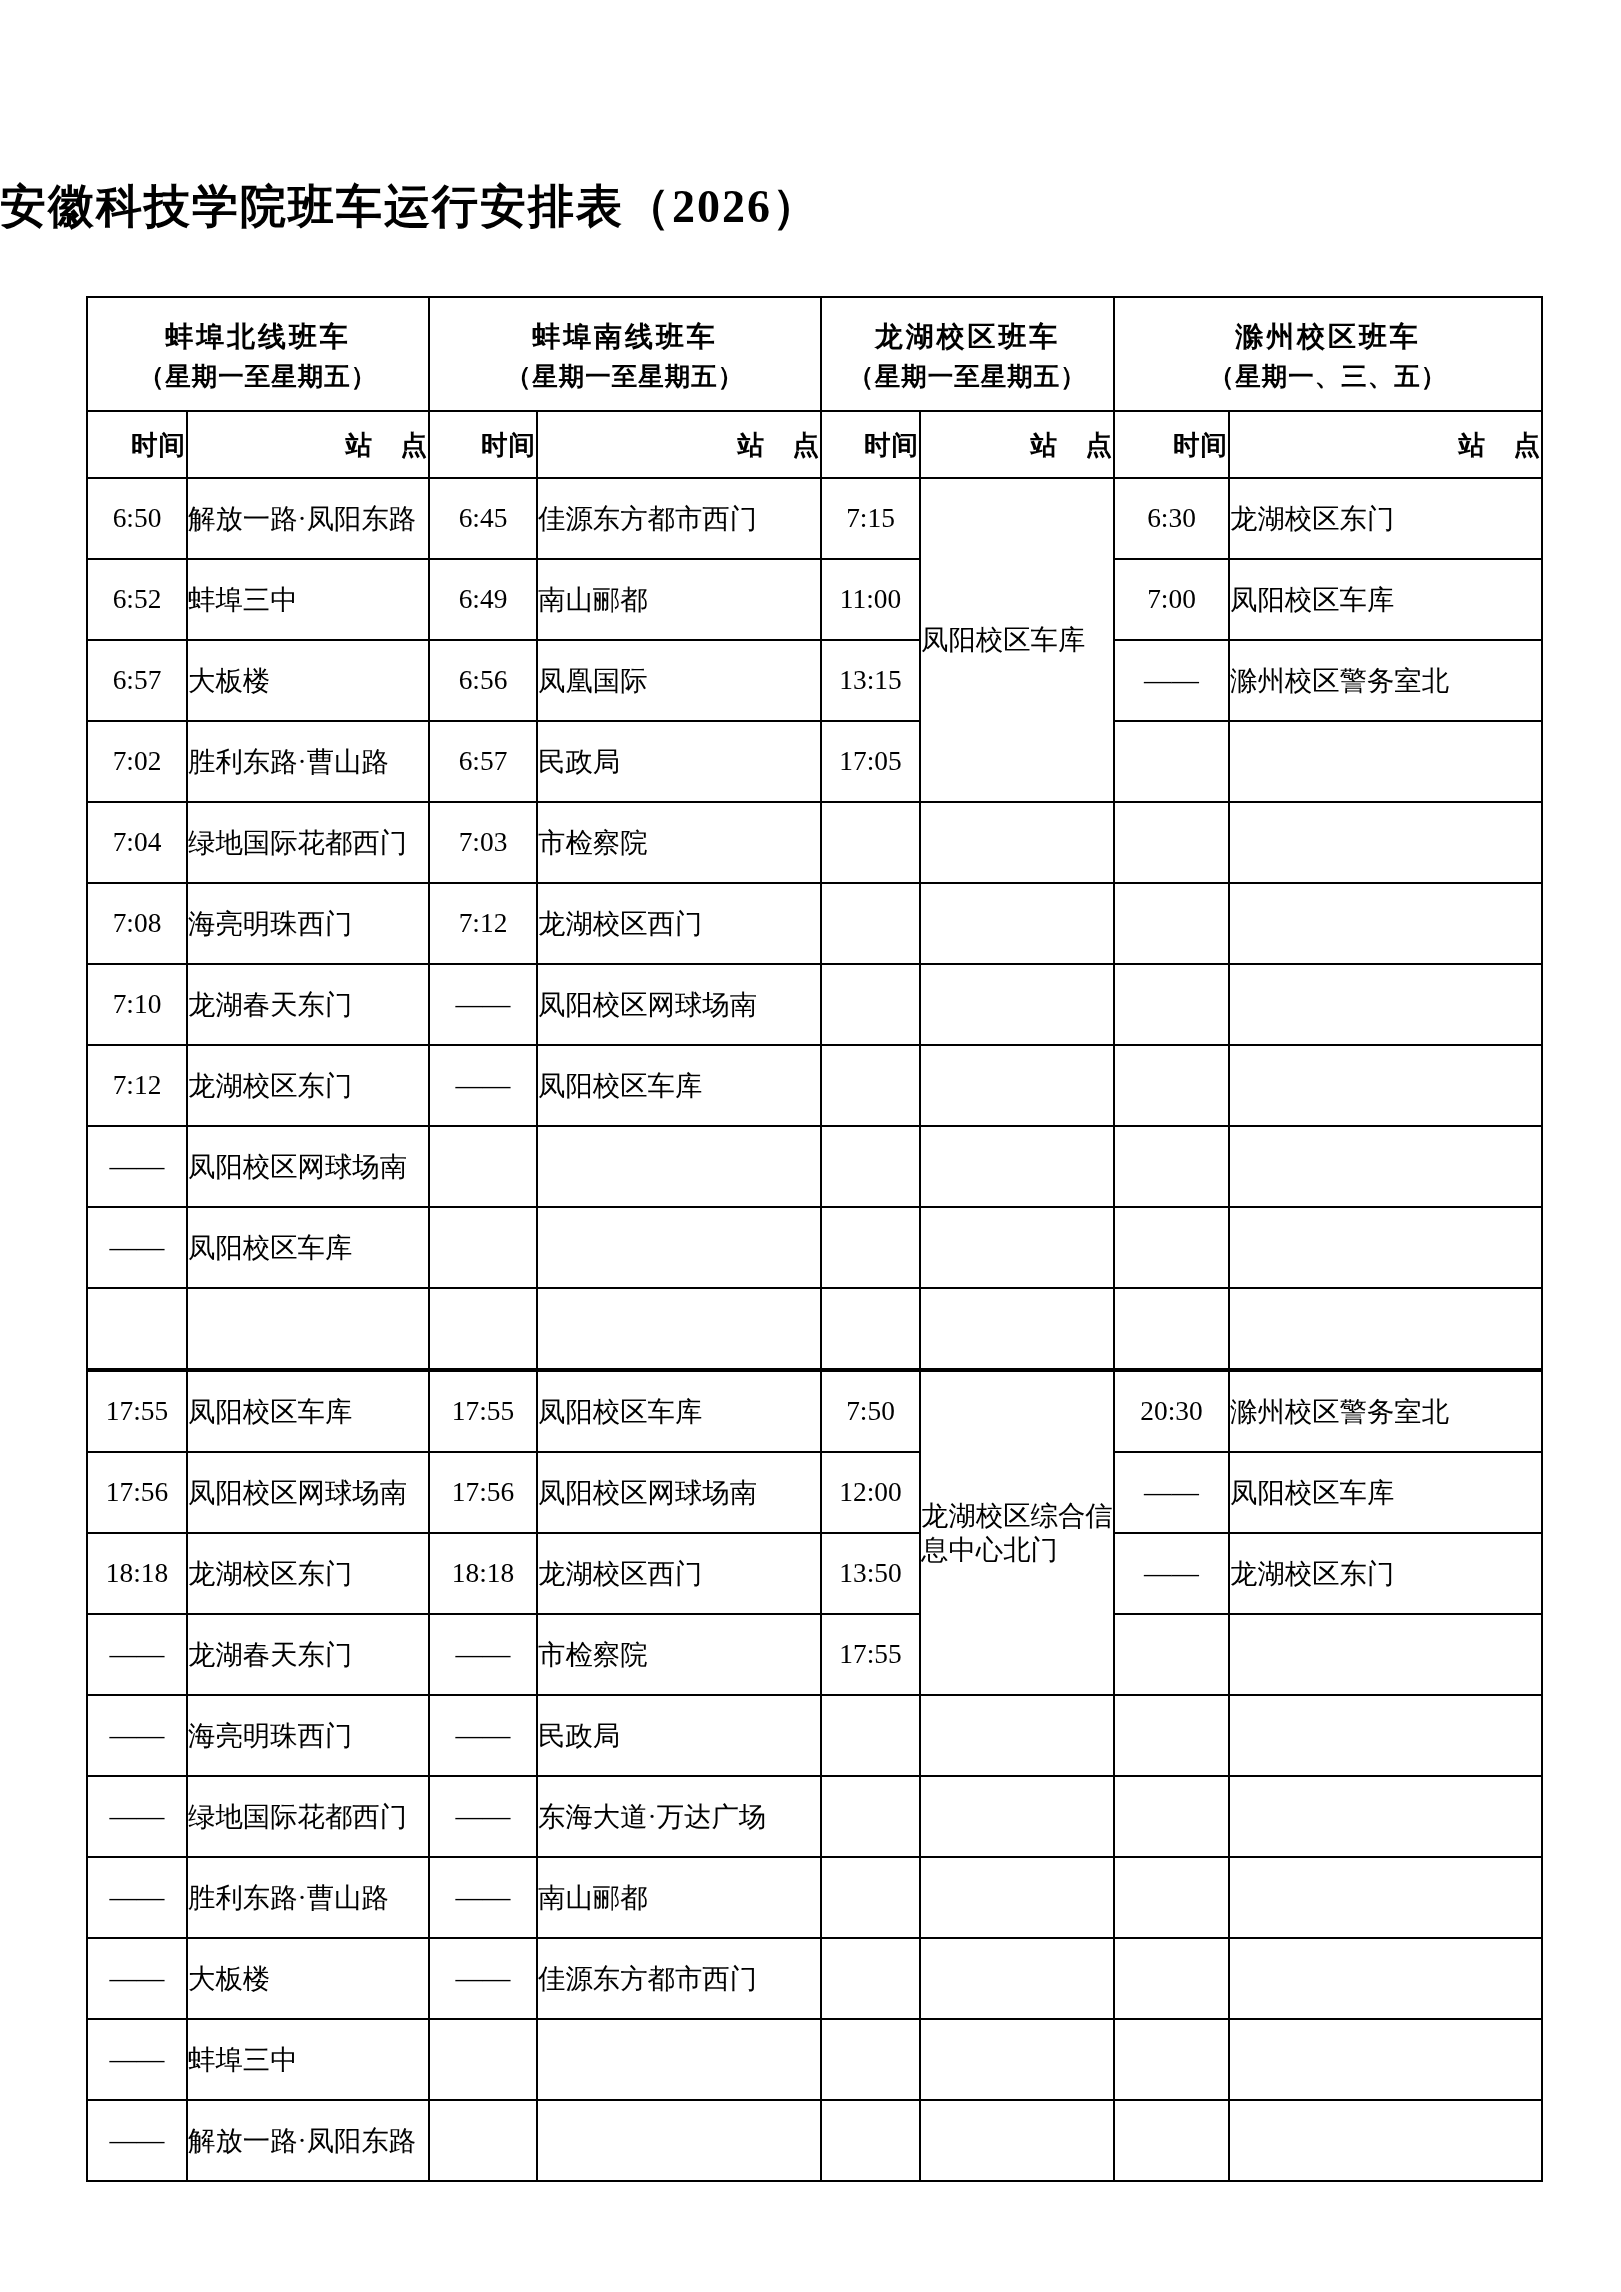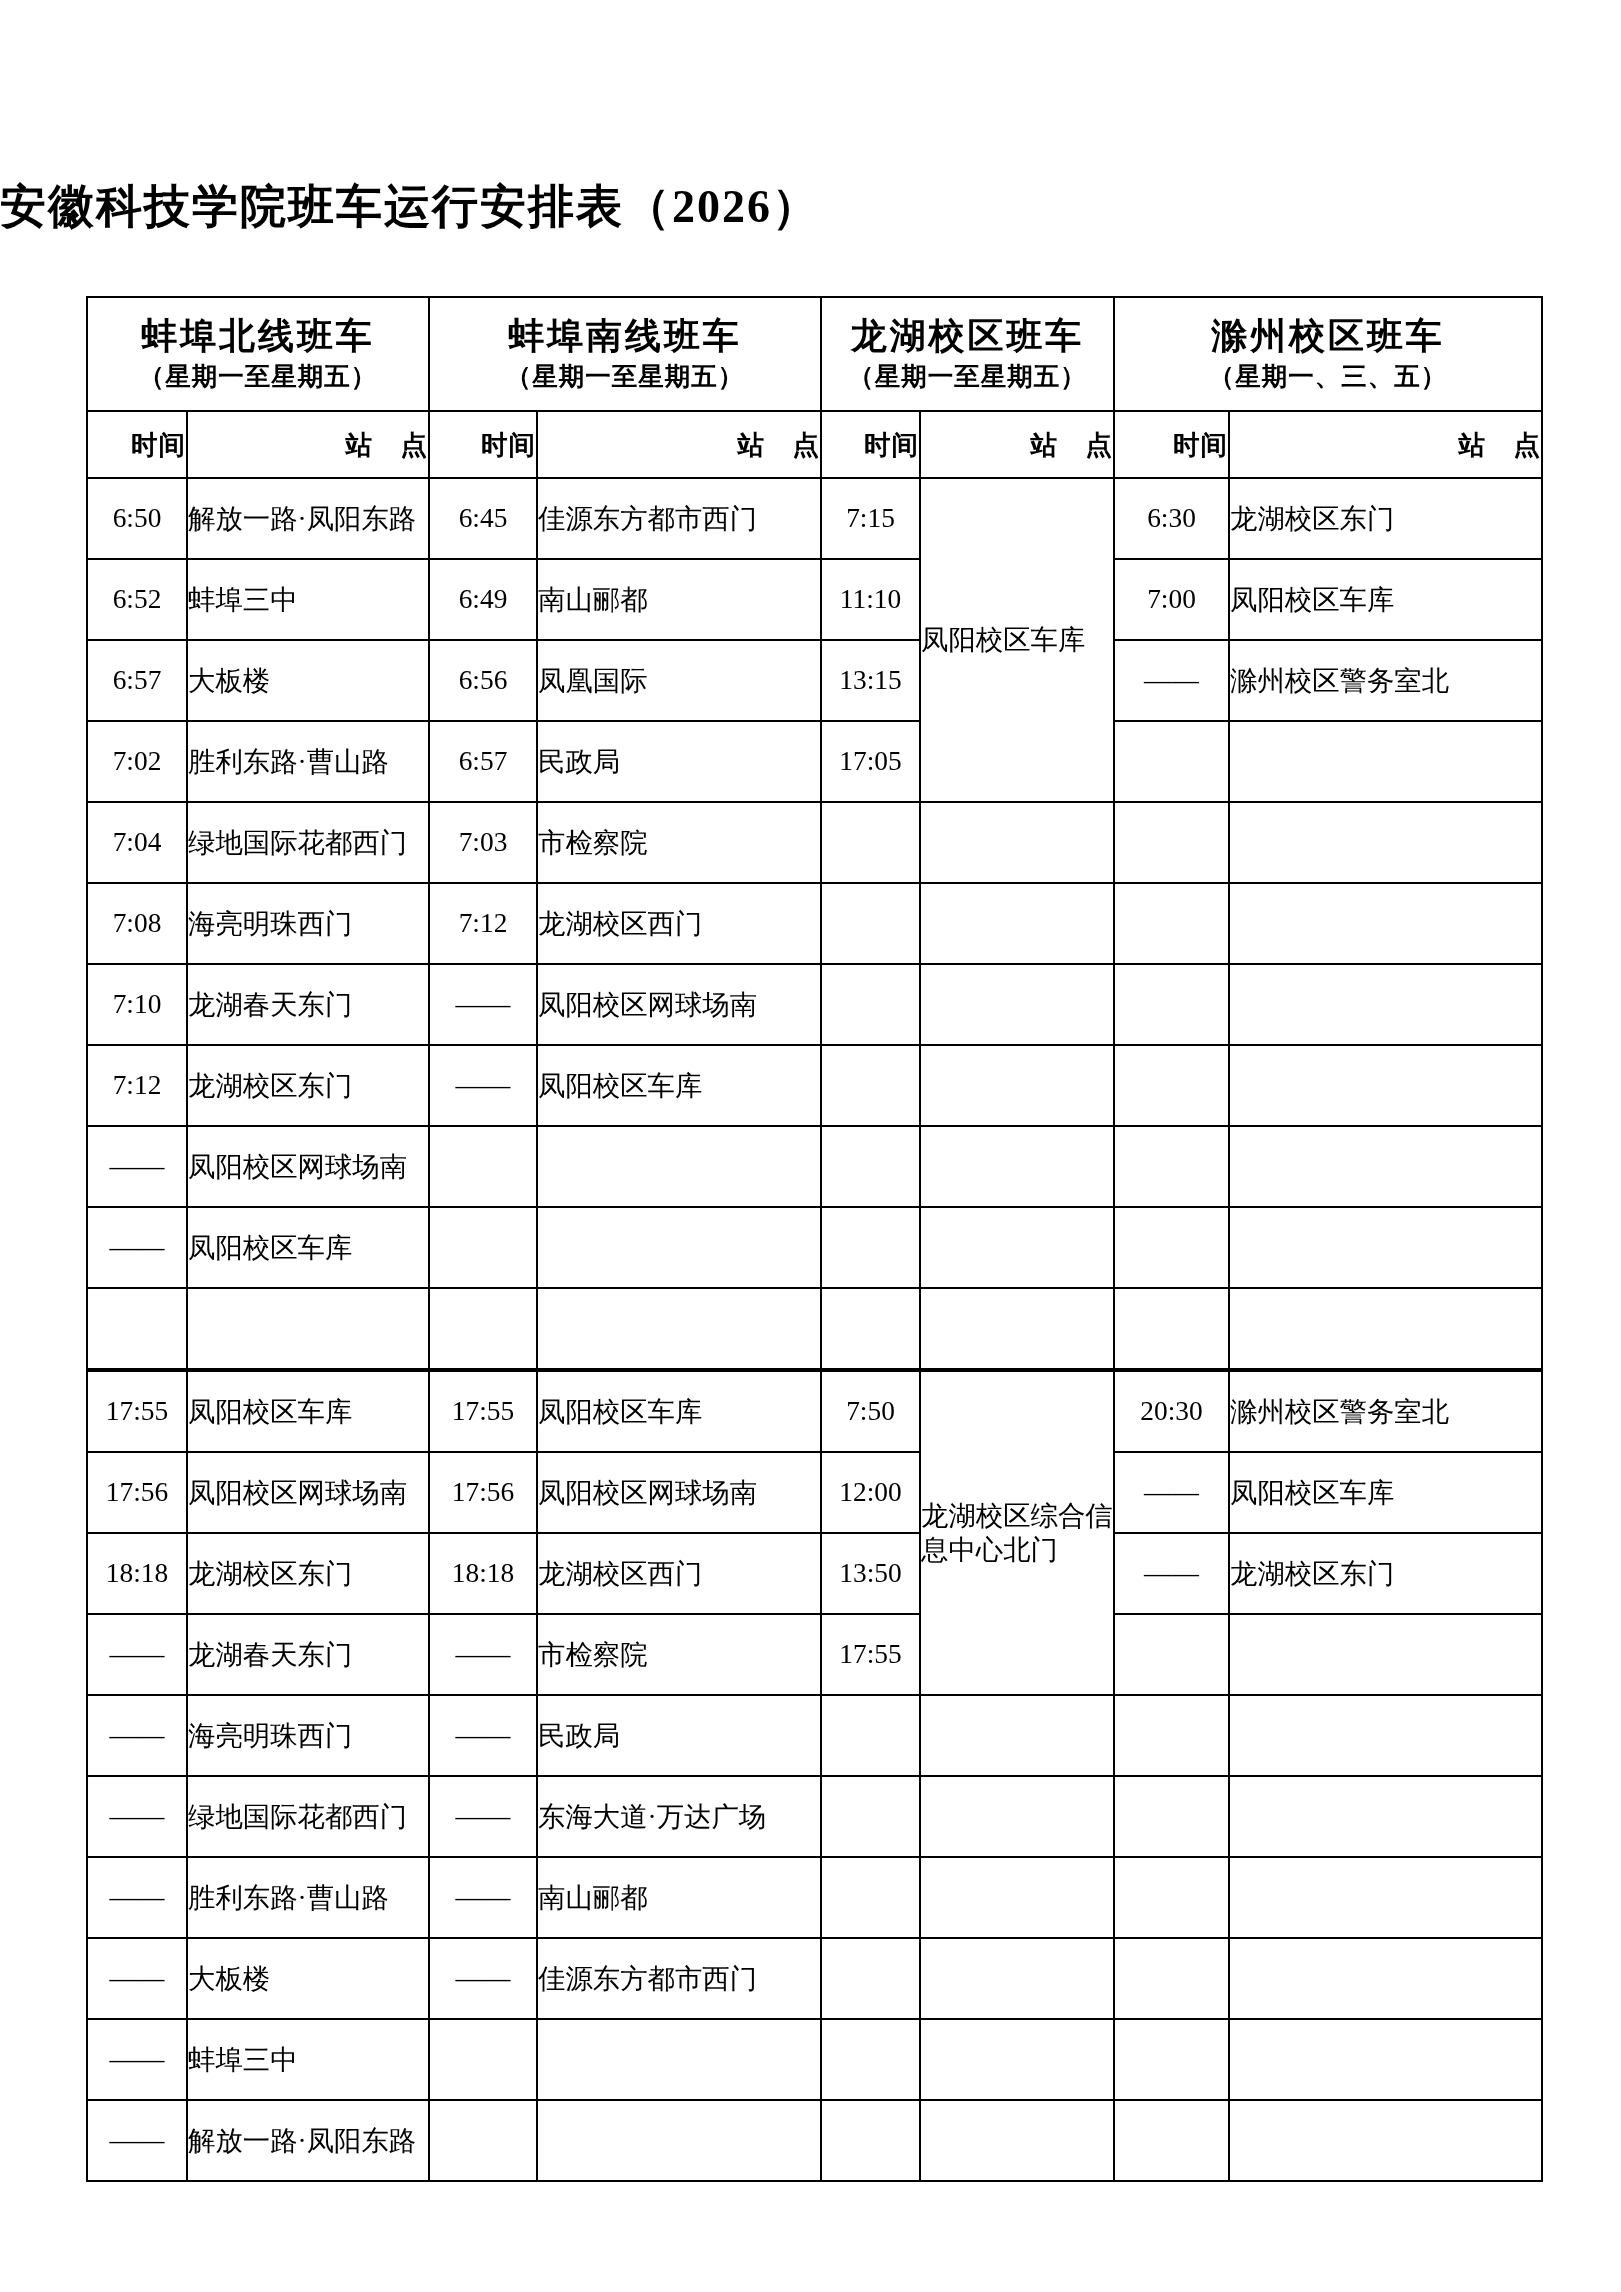--- a/index.html
+++ b/index.html
@@ -46,21 +46,21 @@
     padding: 0;
     vertical-align: middle;
     overflow: hidden;
   }
   tr.group-header-row th {
     height: 112px;
     text-align: center;
     background: #fff;
   }
   .g-title {
-    font-size: 36px;
+    font-size: 28px;
     font-weight: bold;
     letter-spacing: 2.9px;
     line-height: 39px;
   }
   .g-sub {
     font-size: 25.5px;
     font-weight: bold;
     letter-spacing: 1px;
     line-height: 29px;
     margin-top: 6.9px;
@@ -147,21 +147,21 @@
           <td class="time-col">7:15</td>
           <td class="station-col" rowspan="4">凤阳校区车库</td>
           <td class="time-col">6:30</td>
           <td class="station-col">龙湖校区东门</td>
         </tr>
         <tr>
           <td class="time-col">6:52</td>
           <td class="station-col">蚌埠三中</td>
           <td class="time-col">6:49</td>
           <td class="station-col">南山郦都</td>
-          <td class="time-col">11:10</td>
+          <td class="time-col">11:00</td>
           <td class="time-col">7:00</td>
           <td class="station-col">凤阳校区车库</td>
         </tr>
         <tr>
           <td class="time-col">6:57</td>
           <td class="station-col">大板楼</td>
           <td class="time-col">6:56</td>
           <td class="station-col">凤凰国际</td>
           <td class="time-col">13:15</td>
           <td class="time-col">——</td>

